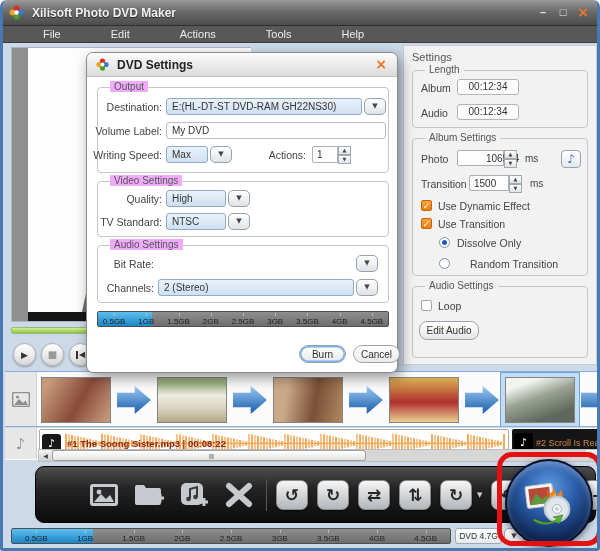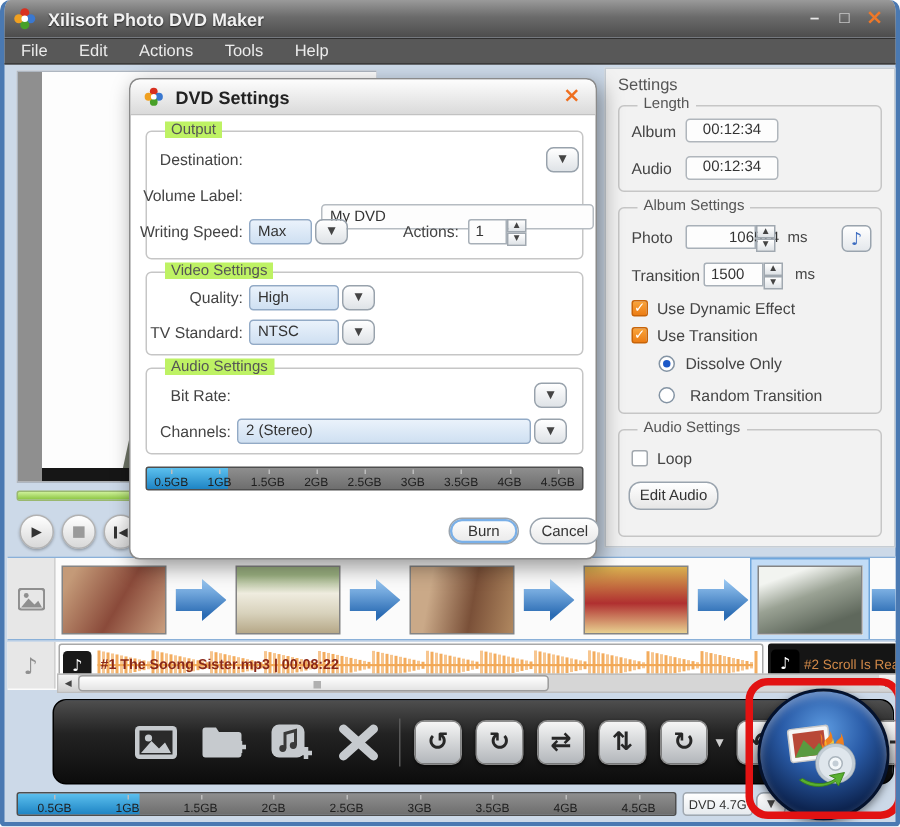--- a/index.html
+++ b/index.html
@@ -13,40 +13,40 @@
      background:linear-gradient(#9a9a9a,#6b6b6b 45%,#4c4c4c);border-bottom:1px solid #303030;
      border-radius:6px 6px 0 0;display:flex;align-items:center;}
   #titlebar .logo{margin-left:9px;}
   #titlebar .t{color:#f2f2f2;font-size:12px;font-weight:bold;margin-left:8px;text-shadow:0 1px 1px #222;}
   #wbtns{position:absolute;right:10px;top:5px;display:flex;gap:6px;}
   .wbtn{width:14px;height:14px;color:#e8e8e8;font-size:11px;line-height:14px;text-align:center;font-weight:bold;}
   .wbtn.close{color:#f07828;font-size:14px;}
   
   #menubar{position:absolute;left:-3px;top:26px;width:600px;height:17px;background:#585858;
      border-bottom:1px solid #3c3c3c;display:flex;align-items:center;padding-left:14px;gap:21px;}
-  #menubar span{color:#ececec;font-size:11px;}
+  #menubar span{color:#ececec;font-size:11px;margin-left:29px;}
   
   #preview{position:absolute;left:8px;top:47px;width:240px;height:275px;background:#fff;border:1px solid #aeb6c0;}
   #preview .strip{position:absolute;left:0;top:0;width:16px;height:100%;background:#8f8f8f;}
   #preview svg{position:absolute;left:16px;top:0;}
   #greenbar{position:absolute;left:8px;top:327px;width:240px;height:7px;border:1px solid #9ab870;border-radius:2px;
      background:linear-gradient(#cdf098,#8cc642);}
   #controls{position:absolute;left:10px;top:343px;display:flex;gap:5px;}
   .pbtn{width:23px;height:23px;border-radius:50%;background:linear-gradient(#ffffff,#d8d8d8);
      border:1px solid #b2b2b2;box-shadow:0 1px 2px rgba(0,0,0,.3);
      display:flex;align-items:center;justify-content:center;font-size:9px;color:#333;}
   .pbtn .sq{color:#9a9a9a;font-size:10px;}
   .pbtn .bar{width:2px;height:8px;background:#333;margin-right:1px;}
   
   #settings{position:absolute;left:400px;top:45px;width:194px;height:320px;background:#f2f2f2;
      border:1px solid #c6cdd4;font-size:10.5px;color:#444;}
   #settings .hdr{position:absolute;left:8px;top:5px;font-size:11px;color:#555;}
   .grp{position:absolute;border:1px solid #c6c6c6;border-radius:4px;}
   .grp>.lg{position:absolute;top:-7px;left:12px;background:#f2f2f2;padding:0 4px;font-size:10px;color:#555;}
-  .white .lg{background:#bef264;}
+  .white .lg{background:#f0abfc;}
   .valbox{position:absolute;height:16px;border:1px solid #b0b6bc;border-radius:3px;background:#fdfdfd;
      font-size:10px;color:#333;text-align:center;line-height:14px;}
   .spinval{position:absolute;height:16px;border:1px solid #a8b0b8;border-radius:2px 0 0 2px;background:#fdfdfd;
      font-size:10px;color:#333;padding:2px 0 0 4px;}
   .ud{position:absolute;width:13px;height:16px;display:flex;flex-direction:column;}
   .ud span{flex:1;font-size:5px;line-height:7px;text-align:center;color:#444;
      border:1px solid #a0a8b0;background:linear-gradient(#fff,#dfe3e7);}
   .unit{position:absolute;font-size:10px;color:#444;}
   .cb{position:absolute;width:11px;height:11px;border-radius:2px;font-weight:bold;
      background:linear-gradient(#f9a43c,#ec7d14);border:1px solid #c86408;color:#fff;font-size:9px;line-height:10px;text-align:center;}
@@ -225,21 +225,21 @@
       <span class="unit" style="left:117px;top:39px;">ms</span>
 
       <div class="cb g" style="left:8px;top:61px;"><span>✓</span></div>
       <span class="lbl" style="left:25px;top:61px;">Use Dynamic Effect</span>
       <div class="cb g" style="left:8px;top:79px;"><span>✓</span></div>
       <span class="lbl" style="left:25px;top:79px;">Use Transition</span>
 
       <div class="rd on" style="left:26px;top:98px;"></div>
       <span class="lbl" style="left:44px;top:98px;">Dissolve Only</span>
       <div class="rd" style="left:26px;top:119px;"></div>
-      <span class="lbl" style="left:47px;top:119px;">Random Transition</span>
+      <span class="lbl" style="left:57px;top:119px;">Random Transition</span>
     </div>
 
     <div class="grp" style="left:8px;top:240px;width:176px;height:72px;">
       <span class="lg">Audio Settings</span>
       <div class="cb off" style="left:8px;top:13px;"></div>
       <span class="lbl" style="left:25px;top:13px;">Loop</span>
       <button class="btn" style="position:absolute;left:6px;top:34px;width:60px;height:19px;">Edit Audio</button>
     </div>
   </div>
 
@@ -525,24 +525,25 @@
           <circle cx="3.5" cy="7.5" r="3" fill="#f0a020"></circle>
         <circle cx="7.5" cy="7.5" r="2.2" fill="#fff"></circle>
       </svg>
       <span class="t">DVD Settings</span>
       <span class="x g">×</span>
     </div>
 
     <div class="grp white drow" style="left:10px;top:34px;width:292px;height:86px;">
       <span class="lg">Output</span>
       <span class="lbl" style="left:2px;top:13px;width:62px;">Destination:</span>
+      <div class="combo" style="left:68px;top:10px;width:196px;">E:(HL-DT-ST DVD-RAM GH22NS30)</div>
       <div class="dbtn g" style="left:266px;top:10px;">▼</div>
 
       <span class="lbl" style="left:-6px;top:37px;width:70px;">Volume Label:</span>
-      <div class="input" style="left:68px;top:48px;width:182px;margin-left:48px;">My DVD</div>
+      <div class="input" style="left:68px;top:34px;width:220px;">My DVD</div>
 
       <span class="lbl" style="left:-10px;top:61px;width:74px;">Writing Speed:</span>
       <div class="combo" style="left:68px;top:58px;width:42px;">Max</div>
       <div class="dbtn g" style="left:112px;top:58px;">▼</div>
       <span class="lbl" style="left:168px;top:61px;width:40px;">Actions:</span>
       <div class="spinval" style="left:214px;top:58px;width:26px;height:17px;">1</div>
       <div class="ud g" style="left:240px;top:58px;height:17px;">
         <span>▲</span>
           <span>▼</span>
       </div>

